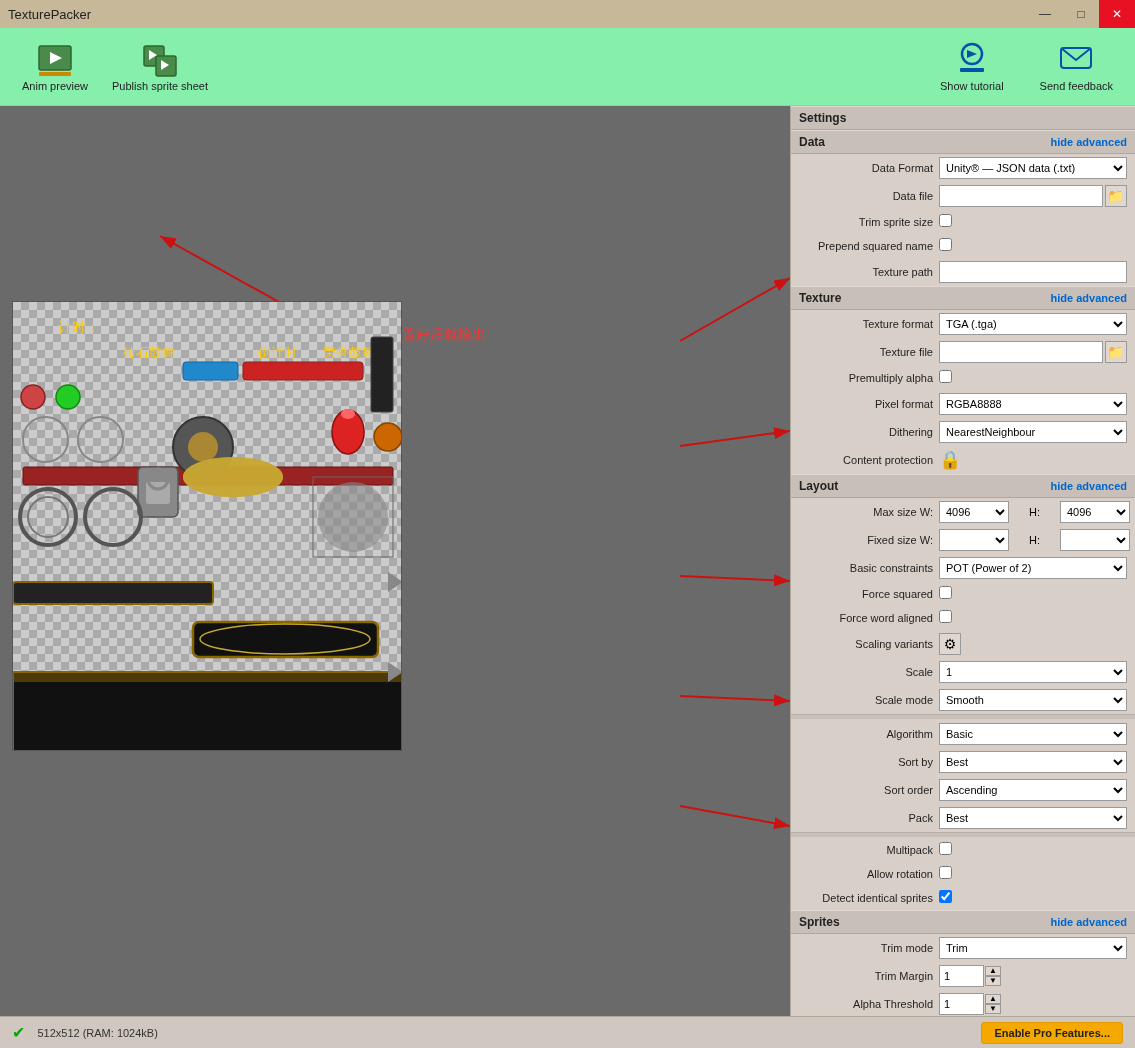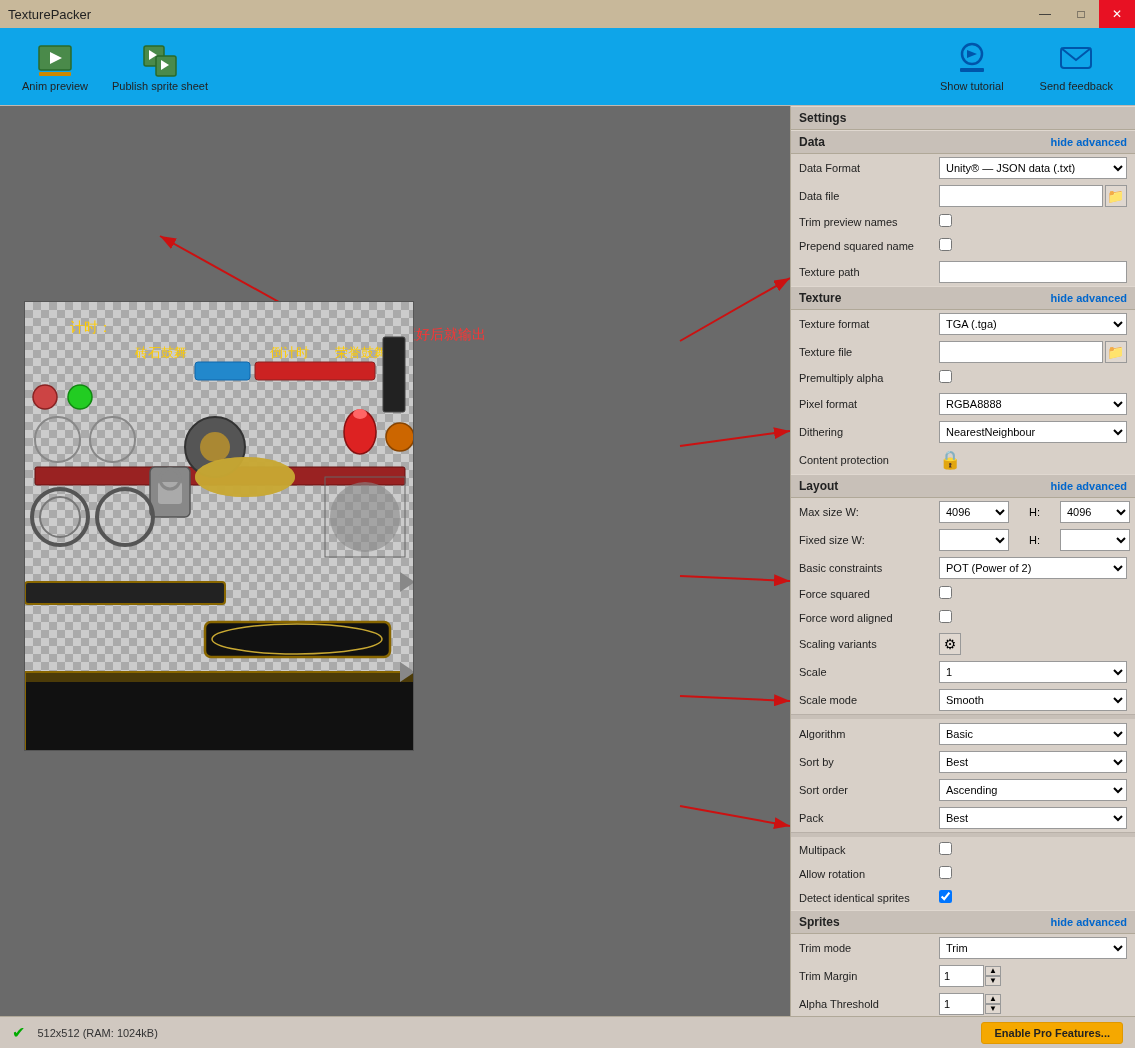--- a/index.html
+++ b/index.html
@@ -35,21 +35,21 @@
       font-size: 12px;
       cursor: pointer;
       color: #333;
       background: transparent;
       border: none;
     }
     .win-btn.close { background: #e81123; color: white; }
 
     
     #toolbar {
-      background: #0ea5e9;
+      background: #86efac;
       height: 78px;
       display: flex;
       align-items: center;
       padding: 12px 10px;
       border-bottom: 1px solid #c0b8b0;
     }
     .toolbar-btn {
       display: flex;
       flex-direction: column;
       align-items: center;
@@ -91,21 +91,21 @@
     .annotation-text {
       color: #ff3333;
       font-family: 'SimHei', Arial, sans-serif;
       font-size: 14px;
       position: absolute;
     }
 
     
     #sprite-preview {
       position: absolute;
-      left: 24px;
+      left: 12px;
       top: 195px;
       width: 390px;
       height: 450px;
       background: repeating-conic-gradient(#aaa 0% 25%, #ccc 0% 50%) 0 0 / 16px 16px;
       border: 1px solid #555;
       overflow: hidden;
     }
 
     
     #settings-panel {
@@ -135,20 +135,21 @@
       font-weight: bold;
     }
 
     .settings-row {
       display: flex;
       align-items: center;
       padding: 3px 8px;
       min-height: 24px;
     }
     .settings-label {
+      text-align: right;
       padding-right: 6px;
       color: #222;
       font-size: 11px;
       flex-shrink: 0;
     }
     .settings-control {
       flex: 1;
     }
     select {
       width: 100%;
@@ -458,21 +459,21 @@
       <div class="settings-label row-label-wide">Data file</div>
       <div class="settings-control">
         <div class="input-with-btn">
           <input type="text" value="" style="">
           <button class="folder-btn">📁</button>
         </div>
       </div>
     </div>
 
     <div class="settings-row">
-      <div class="settings-label row-label-wide">Trim preview names</div>
+      <div class="settings-label row-label-wide">Trim sprite size</div>
       <div class="settings-control">
         <input type="checkbox" style="">
       </div>
     </div>
 
     <div class="settings-row">
       <div class="settings-label row-label-wide">Prepend squared name</div>
       <div class="settings-control">
         <input type="checkbox" style="">
       </div>

